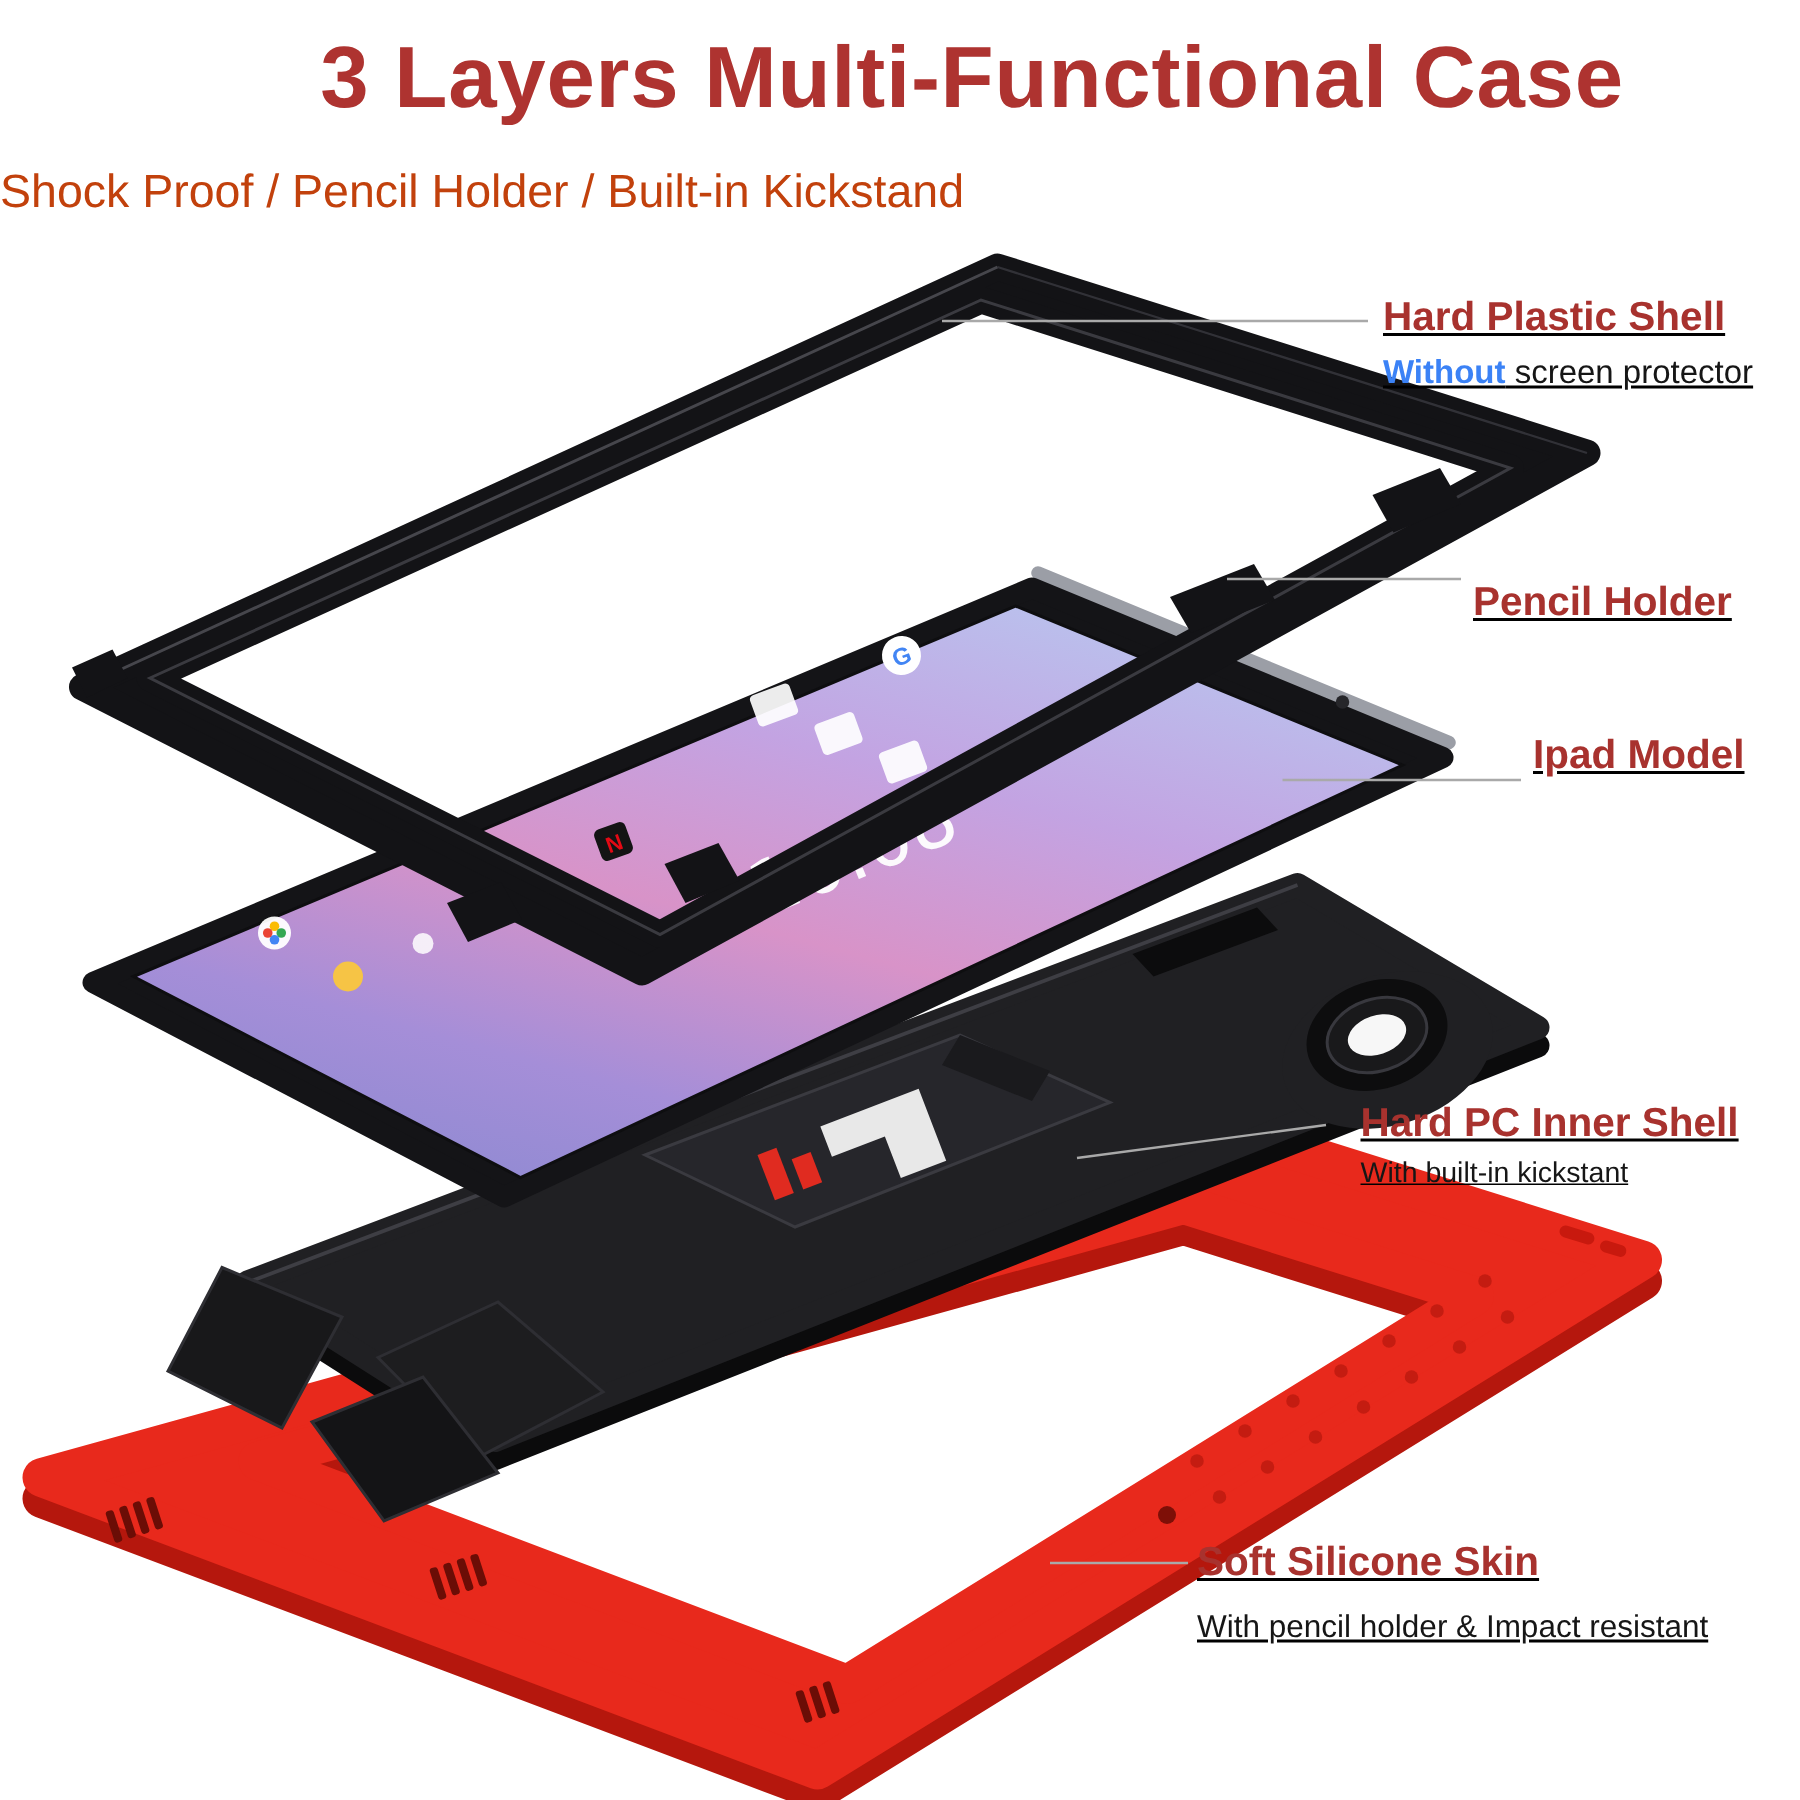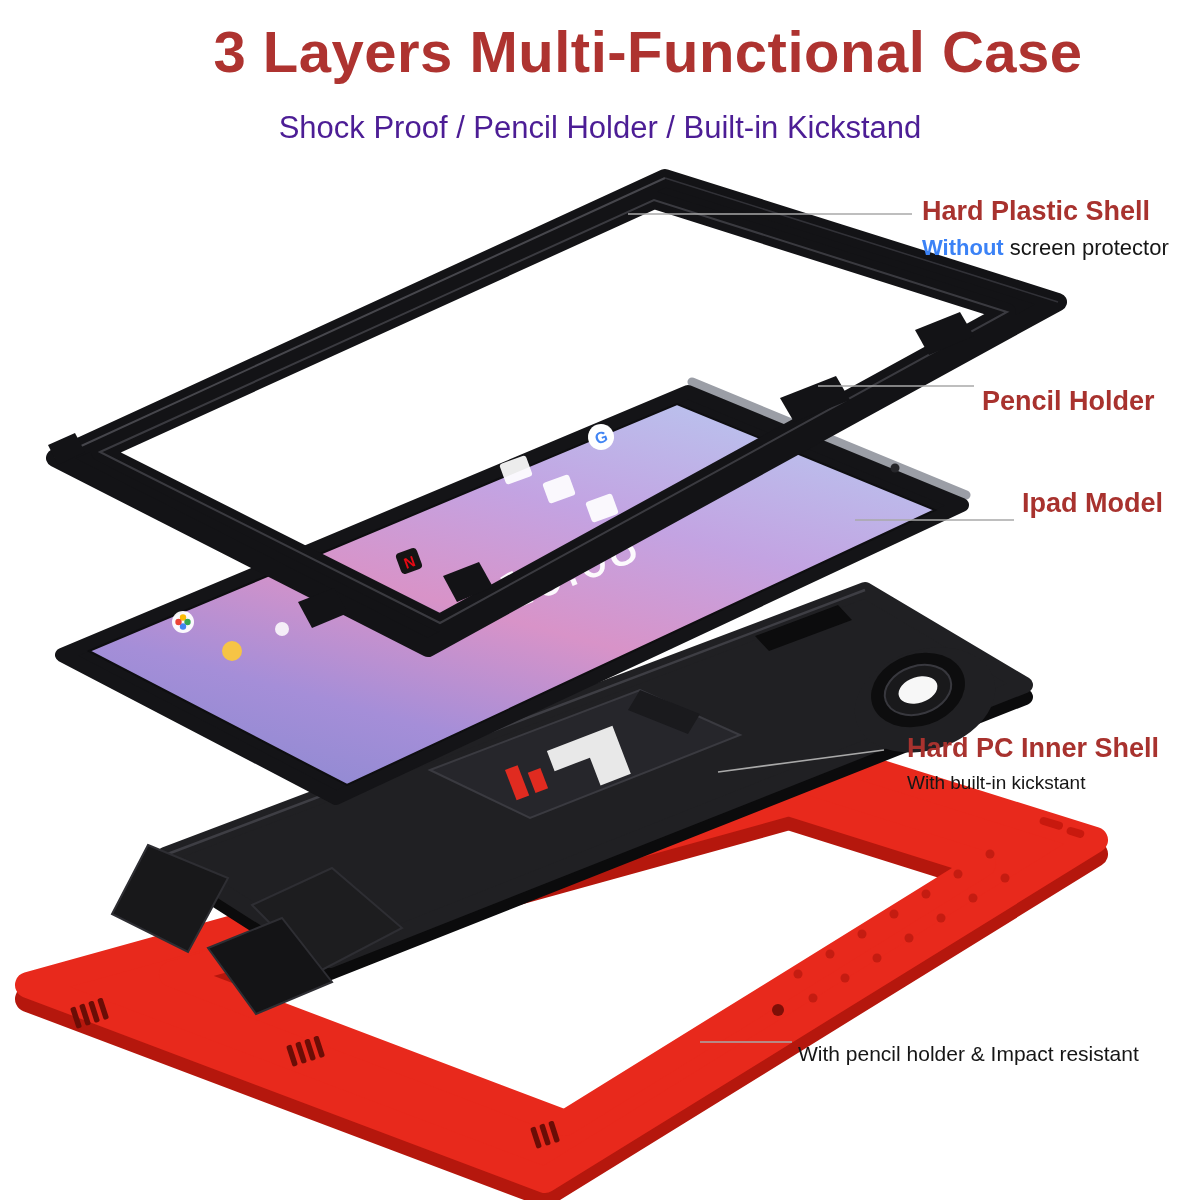--- a/index.html
+++ b/index.html
@@ -1,21 +1,21 @@
 <!DOCTYPE html>
 <html><head>
 <meta charset="utf-8">
 <style>
   html,body{margin:0;padding:0;}
   body{width:1200px;height:1200px;background:#ffffff;font-family:"Liberation Sans",sans-serif;position:relative;overflow:hidden;}
   .stage{position:absolute;inset:0;}
   .title{position:absolute;top:18px;left:0;width:100%;text-align:center;font-size:58px;font-weight:700;color:#ae3330;letter-spacing:0.5px;padding-left:48px;}
-  .subtitle{position:absolute;top:110px;left:0;width:100%;text-align:center;font-size:31px;color:#4c1d95;}
+  .subtitle{position:absolute;top:110px;left:0;width:100%;text-align:left;font-size:31px;color:#c2410c;}
   svg.art{position:absolute;top:0;left:0;}
-  .callout{position:absolute;}
+  .callout{position:absolute;text-decoration:underline;}
   .callout .h{font-size:27px;font-weight:700;color:#a8322e;white-space:nowrap;}
   .callout .s{font-size:22px;color:#161616;margin-top:8px;white-space:nowrap;}
   .callout .s .hl{color:#3b82f6;font-weight:700;}
   .c1{left:922px;top:196px;}
   .c2{left:982px;top:386px;}
   .c3{left:1022px;top:488px;}
   .c4{left:907px;top:733px;}
   .c4 .s{font-size:19px;}
   .c5{left:798px;top:1026px;}
   .c5 .s{font-size:21px;margin-top:16px;}
@@ -187,16 +187,17 @@
   <div class="callout c3">
     <div class="h">Ipad Model</div>
   </div>
 
   <div class="callout c4">
     <div class="h">Hard PC Inner Shell</div>
     <div class="s">With built-in kickstant</div>
   </div>
 
   <div class="callout c5">
+    <div class="h">Soft Silicone Skin</div>
     <div class="s">With pencil holder &amp; Impact resistant</div>
   </div>
 
 </div>
 
 </body></html>

